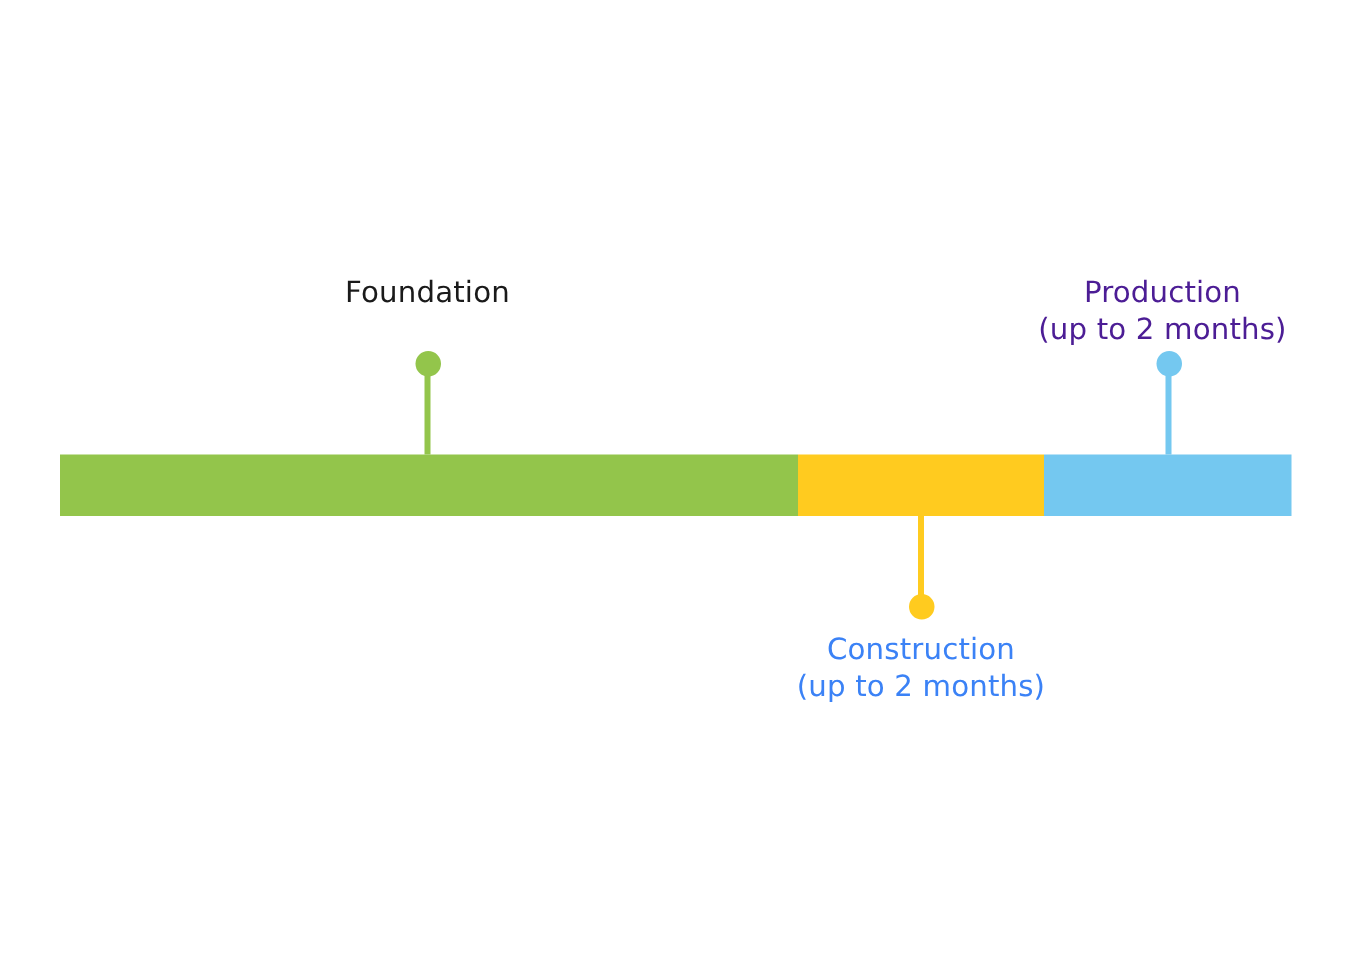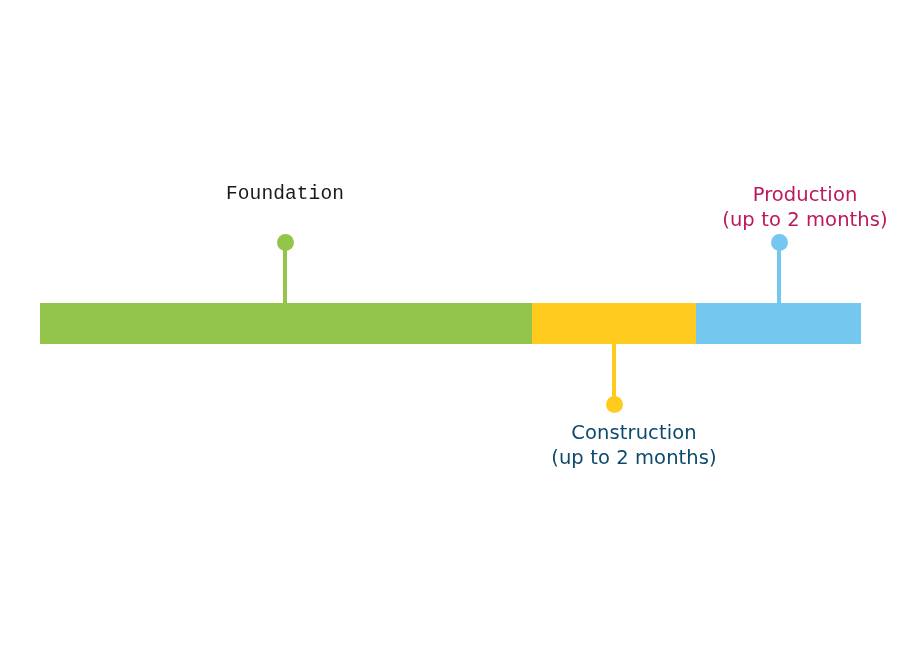--- a/index.html
+++ b/index.html
@@ -84,30 +84,30 @@
   .phase-label .label-title,
   .phase-label .label-duration {
     display: block;
   }
 </style>
 </head>
 <body>
 
 <div id="canvas" style="background: rgb(255, 255, 255);">
 
-  <div class="phase-label" style="left: 285px; top: 182px; color: rgb(26, 26, 26); font-family: Liberation Mono, monospace;">
+  <div class="phase-label" style="left: 285px; top: 182px; color: rgb(26, 26, 26);">
     <span class="label-title">Foundation</span>
   </div>
 
-  <div class="phase-label" style="left: 634px; top: 420px; color: #0c4a6e;">
+  <div class="phase-label" style="left: 614px; top: 420px; color: #3b82f6;">
     <span class="label-title">Construction</span>
     <span class="label-duration">(up to 2 months)</span>
   </div>
 
-  <div class="phase-label" style="left: 805px; top: 182px; color: #be185d;">
+  <div class="phase-label" style="left: 775px; top: 182px; color: #4c1d95;">
     <span class="label-title">Production</span>
     <span class="label-duration">(up to 2 months)</span>
   </div>
 
   <div class="marker above" style="left: 285px; top: 303px;">
     <div class="marker-stem" style="background: rgb(147, 197, 75); height: 60px;"></div>
     <div class="marker-dot" style="background: rgb(147, 197, 75);"></div>
   </div>
 
   <div class="marker below" style="left: 614px; top: 344px;">

